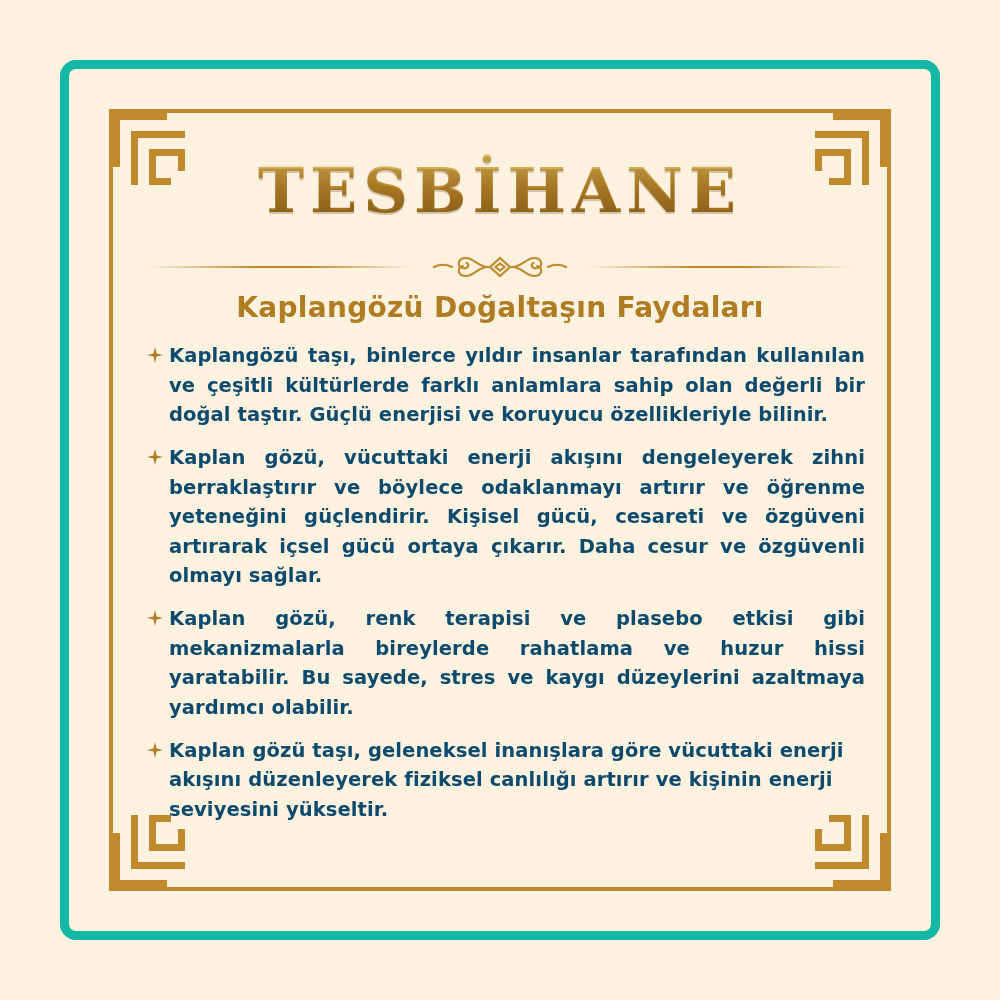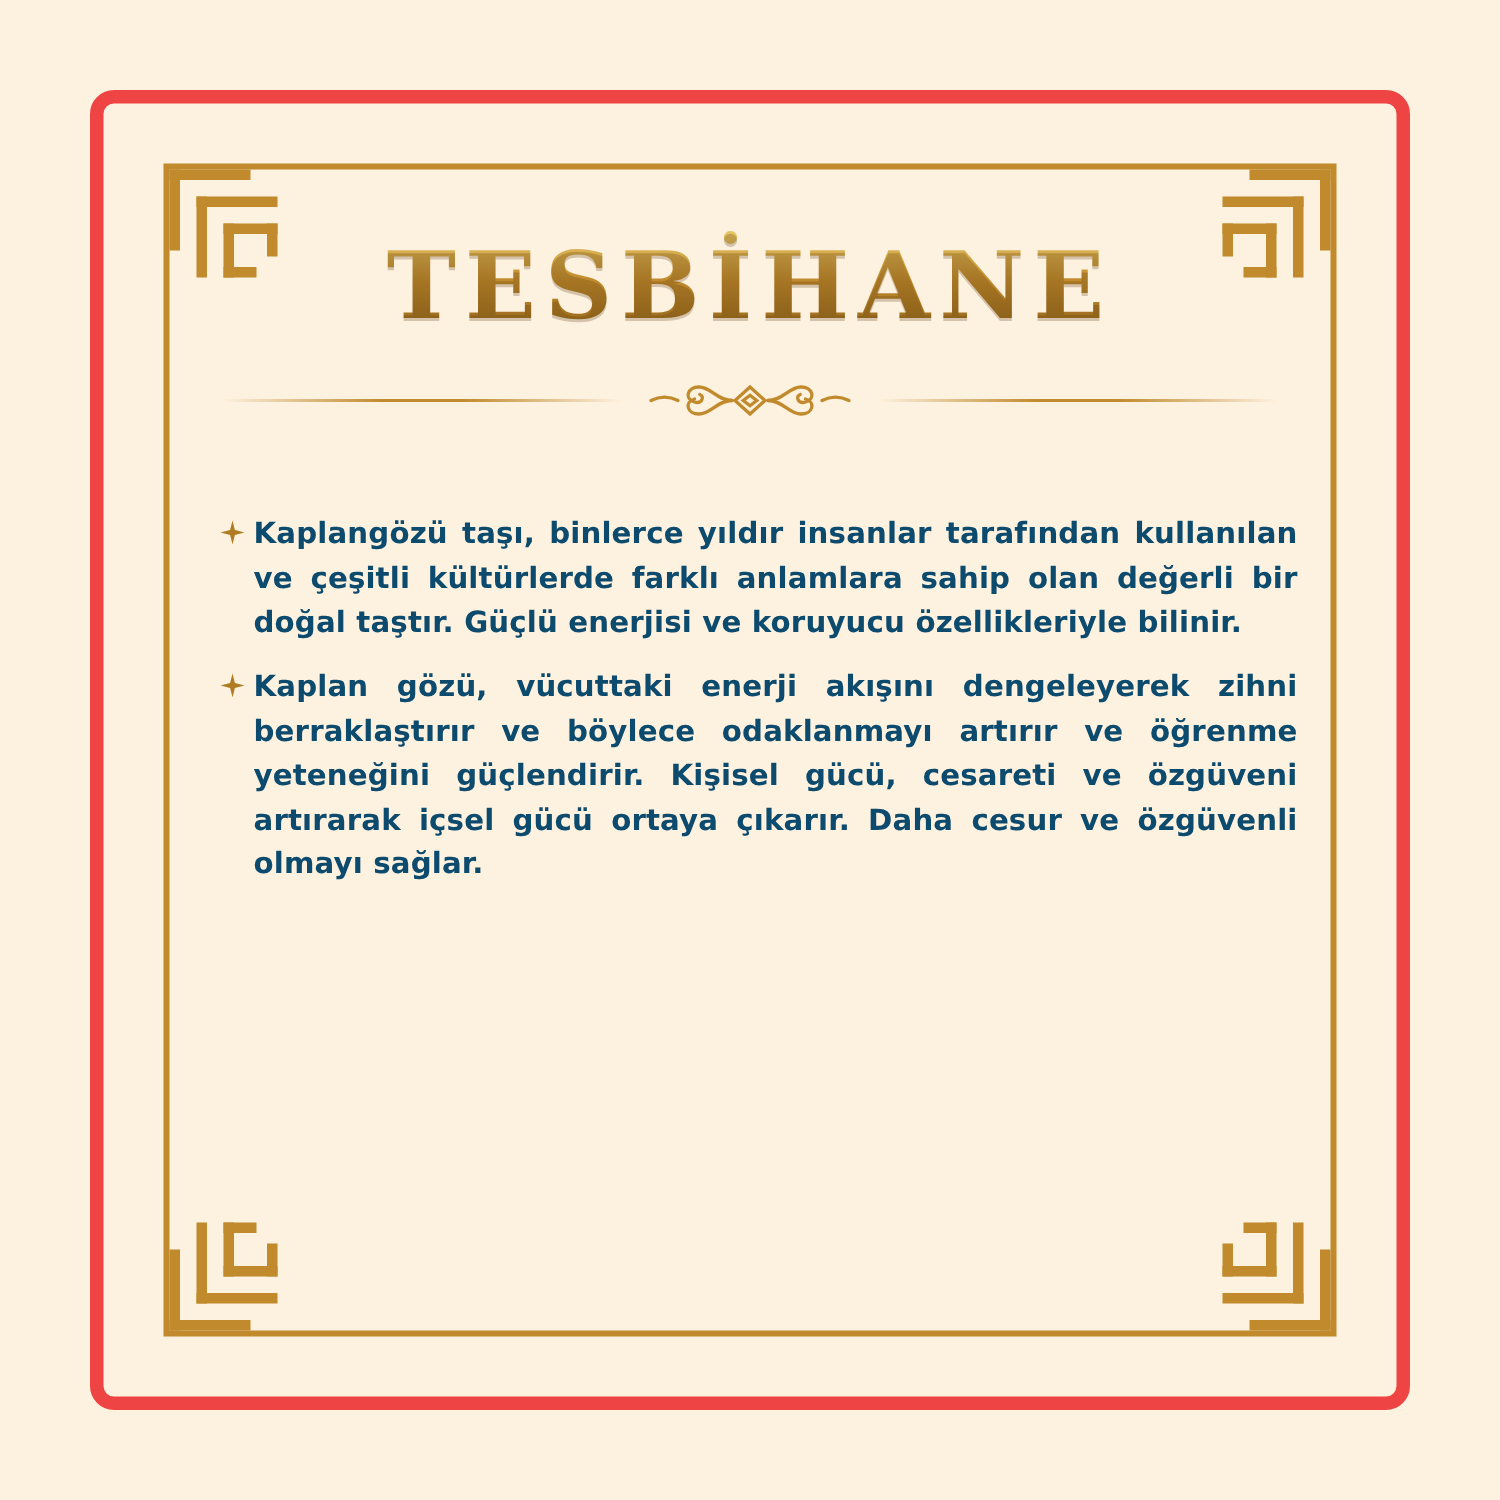--- a/index.html
+++ b/index.html
@@ -14,21 +14,21 @@
     overflow: hidden;
   }
 
   .card {
     position: absolute;
     left: 60px;
     top: 60px;
     width: 880px;
     height: 880px;
     background: #fdf1df;
-    border: 9px solid #ef4444;
+    border: 9px solid #14b8a6;
     border-radius: 16px;
     box-sizing: border-box;
   }
 
   
   .inner-frame {
     position: absolute;
     left: 40px;
     top: 40px;
     right: 40px;
@@ -216,20 +216,21 @@
           <path d="M88 23 C78 23 74 32 66 32 C58 32 56 24 63 22"></path>
           <path d="M112 23 C122 23 126 14 134 14 C142 14 144 22 137 24 C132 25.5 130 20 133.5 19"></path>
           <path d="M112 23 C122 23 126 32 134 32 C142 32 144 24 137 22"></path>
           <path d="M52 23 C46 20 40 20 34 23"></path>
           <path d="M148 23 C154 20 160 20 166 23"></path>
         </g>
       </svg>
     </div>
   </div>
 
+  <div class="subtitle">Kaplangözü Doğaltaşın Faydaları</div>
 
   <div class="content">
 
     <div class="bullet-row">
       <div class="bullet-icon">
         <svg width="16" height="16" viewBox="0 0 16 16" xmlns="http://www.w3.org/2000/svg">
           <path d="M8 0 L9.6 6.4 L16 8 L9.6 9.6 L8 16 L6.4 9.6 L0 8 L6.4 6.4 Z" fill="#b07c22"></path>
         </svg>
       </div>
       <div class="bullet-text">Kaplangözü taşı, binlerce yıldır insanlar tarafından kullanılan ve çeşitli kültürlerde farklı anlamlara sahip olan değerli bir doğal taştır. Güçlü enerjisi ve koruyucu özellikleriyle bilinir.</div>
@@ -237,16 +238,32 @@
 
     <div class="bullet-row">
       <div class="bullet-icon">
         <svg width="16" height="16" viewBox="0 0 16 16" xmlns="http://www.w3.org/2000/svg">
           <path d="M8 0 L9.6 6.4 L16 8 L9.6 9.6 L8 16 L6.4 9.6 L0 8 L6.4 6.4 Z" fill="#b07c22"></path>
         </svg>
       </div>
       <div class="bullet-text">Kaplan gözü, vücuttaki enerji akışını dengeleyerek zihni berraklaştırır ve böylece odaklanmayı artırır ve öğrenme yeteneğini güçlendirir. Kişisel gücü, cesareti ve özgüveni artırarak içsel gücü ortaya çıkarır. Daha cesur ve özgüvenli olmayı sağlar.</div>
     </div>
 
-
+    <div class="bullet-row">
+      <div class="bullet-icon">
+        <svg width="16" height="16" viewBox="0 0 16 16" xmlns="http://www.w3.org/2000/svg">
+          <path d="M8 0 L9.6 6.4 L16 8 L9.6 9.6 L8 16 L6.4 9.6 L0 8 L6.4 6.4 Z" fill="#b07c22"></path>
+        </svg>
+      </div>
+      <div class="bullet-text">Kaplan gözü, renk terapisi ve plasebo etkisi gibi mekanizmalarla bireylerde rahatlama ve huzur hissi yaratabilir. Bu sayede, stres ve kaygı düzeylerini azaltmaya yardımcı olabilir.</div>
+    </div>
+
+    <div class="bullet-row">
+      <div class="bullet-icon">
+        <svg width="16" height="16" viewBox="0 0 16 16" xmlns="http://www.w3.org/2000/svg">
+          <path d="M8 0 L9.6 6.4 L16 8 L9.6 9.6 L8 16 L6.4 9.6 L0 8 L6.4 6.4 Z" fill="#b07c22"></path>
+        </svg>
+      </div>
+      <div class="bullet-text tight">Kaplan gözü taşı, geleneksel inanışlara göre vücuttaki enerji akışını düzenleyerek fiziksel canlılığı artırır ve kişinin enerji seviyesini yükseltir.</div>
+    </div>
 
   </div>
 </div>
 
 </body></html>

